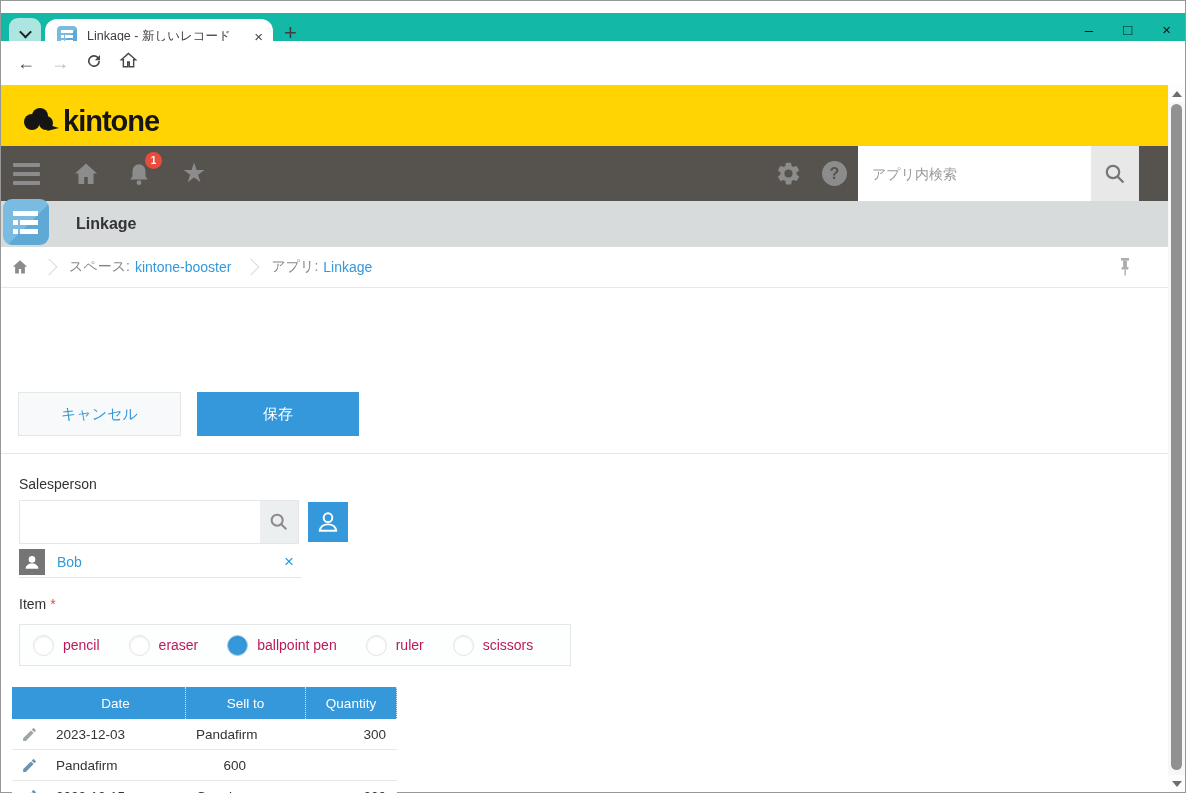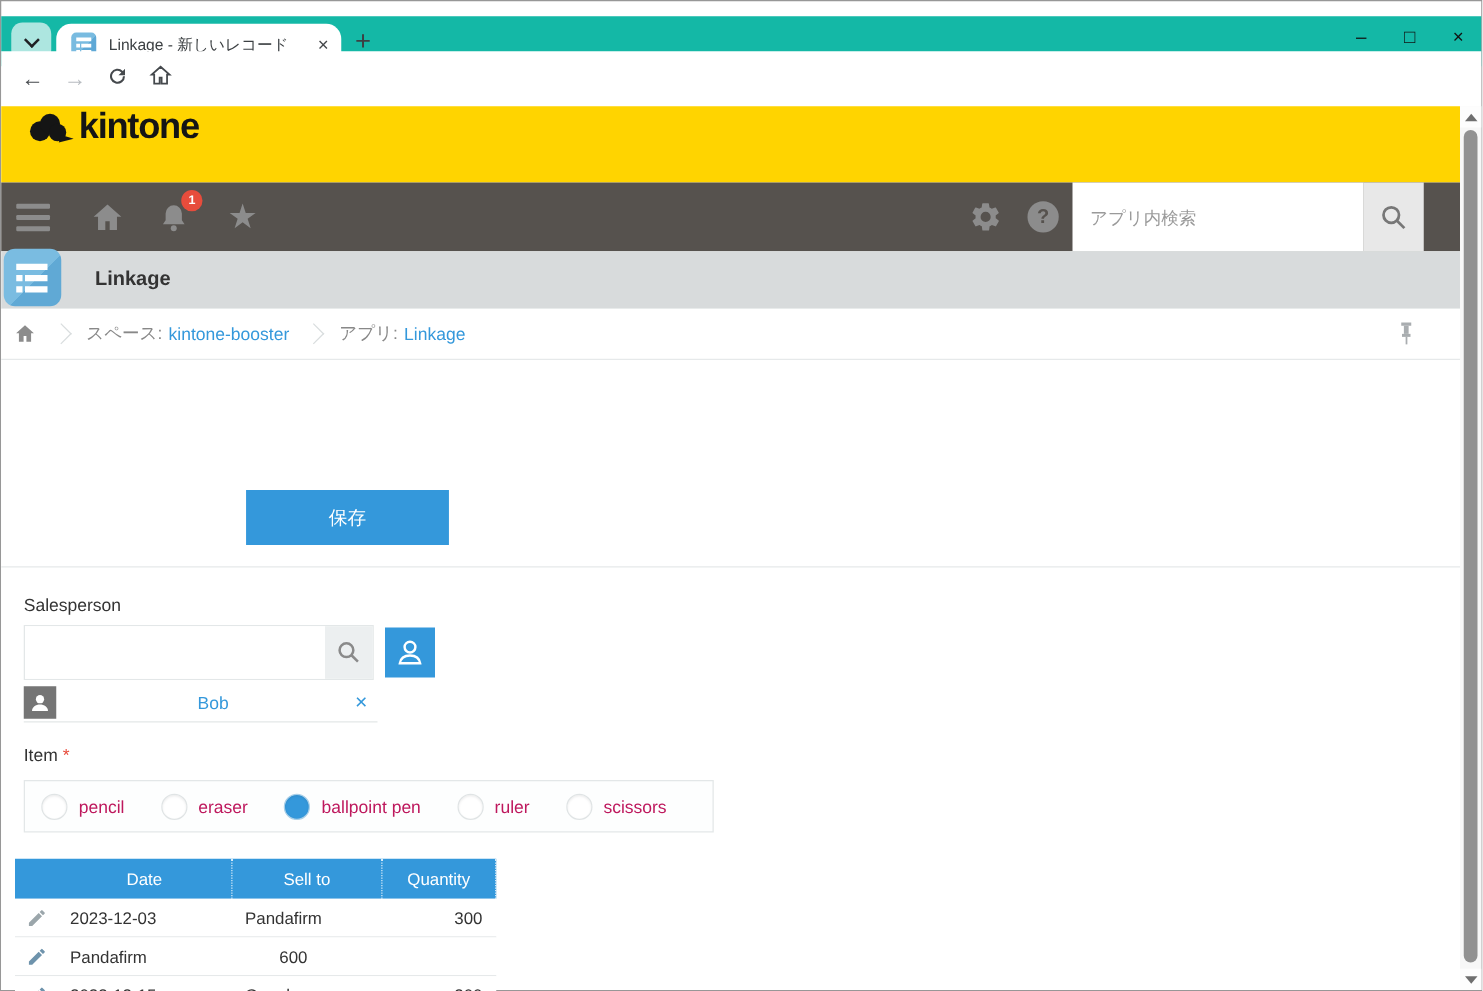--- a/index.html
+++ b/index.html
@@ -30,21 +30,21 @@
   .tb-sep { width:1px; height:20px; background:#DADCE0; }
   .avatar-s { width:28px; height:28px; border-radius:50%; background:#9334E6; color:#fff; font-size:13px; font-weight:bold; display:flex; align-items:center; justify-content:center; cursor:pointer; }
   .update-pill { height:32px; background:#D6E2FB; border-radius:16px; display:flex; align-items:center; padding:0 10px 0 14px; cursor:pointer; }
   .update-pill span { font-size:13px; color:#1B3A7A; font-weight:bold; }
   .dots3 { display:flex; flex-direction:column; gap:3px; margin-left:9px; }
   .dots3 i { width:3px; height:3px; border-radius:50%; background:#1B3A7A; }
 
   
   .pagearea { position:absolute; left:0; top:84px; width:1184px; height:707px; background:#fff; }
   .yellowbar { position:absolute; left:0; top:0; width:1167px; height:61px; background:#FFD400; }
-  .klogo { position:absolute; left:18px; top:0; display:flex; align-items:flex-end; cursor:pointer; }
+  .klogo { position:absolute; left:18px; top:20px; display:flex; align-items:flex-start; cursor:pointer; }
   .klogo-text { font-size:29px; font-weight:bold; color:#151515; letter-spacing:-1px; margin-left:4px; }
   .userbox { position:absolute; left:857px; top:0; width:281px; height:61px; background:#C7A600; display:flex; align-items:center; cursor:pointer; }
   .user-avatar { width:33px; height:33px; background:#6E6E6E; border:1px solid #8E8E8E; margin-left:21px; display:flex; align-items:center; justify-content:center; }
   .user-name { color:#fff; font-size:16px; margin-left:27px; flex:1; }
   .user-chev { width:10px; height:10px; border-right:2px solid #fff; border-bottom:2px solid #fff; transform:rotate(45deg); margin-right:26px; margin-top:-4px; }
 
   .darkbar { position:absolute; left:0; top:61px; width:1167px; height:55px; background:#56524E; display:flex; align-items:center; }
   .dk-icon { color:#8C8C8C; margin-left:0; cursor:pointer; display:flex; align-items:center; justify-content:center; }
   .hamburger { width:27px; margin-left:12px; display:flex; flex-direction:column; gap:5px; cursor:pointer; }
   .hamburger i { height:4px; background:#8C8C8C; border-radius:1px; }
@@ -73,21 +73,21 @@
   .btn-save { left:196px; top:104px; width:162px; background:#3498DB; border:1px solid #3498DB; color:#fff; }
   .form-divider { position:absolute; left:0; top:165px; width:1167px; border-top:1px solid #E6E9EA; }
   .fld-label { position:absolute; left:18px; font-size:14px; color:#333; }
   .req { color:#E74C3C; margin-left:4px; }
   .user-input-wrap { position:absolute; left:18px; top:212px; width:280px; height:44px; border:1px solid #E3E7E8; display:flex; }
   .user-input { flex:1; border:none; outline:none; font-family:inherit; font-size:14px; padding:0 10px; min-width:0; }
   .lens-btn { width:38px; background:#ECEFF0; border:none; display:flex; align-items:center; justify-content:center; cursor:pointer; }
   .picker-btn { position:absolute; left:307px; top:214px; width:40px; height:40px; background:#3498DB; border:none; display:flex; align-items:center; justify-content:center; cursor:pointer; }
   .sel-user-row { position:absolute; left:18px; top:259px; width:283px; height:31px; border-bottom:1px solid #E3E7E8; display:flex; align-items:center; }
   .sel-avatar { width:26px; height:26px; background:#757575; display:flex; align-items:center; justify-content:center; }
-  .sel-name { color:#3498DB; font-size:14px; margin-left:12px; flex:1; cursor:pointer;text-align:center; }
+  .sel-name { color:#3498DB; font-size:14px; margin-left:12px; flex:1; cursor:pointer; }
   .remove-x { color:#3498DB; font-size:17px; margin-right:8px; cursor:pointer; }
   .radio-box { position:absolute; left:18px; top:336px; width:552px; height:42px; border:1px solid #E3E7E8; background:#FDFEFE; display:flex; align-items:center; padding-left:13px; }
   .radio-item { display:flex; align-items:center; margin-right:29px; cursor:pointer; }
   .radio-circle { width:21px; height:21px; border-radius:50%; background:#fff; border:1px solid #E0E4E5; box-shadow:inset 0 1px 2px rgba(0,0,0,.08); }
   .radio-item.selected .radio-circle { background:#3498DB; border-color:#A9CFE8; }
   .radio-label { font-size:14px; color:#be185d; margin-left:9px; }
 
   
   .subtable { position:absolute; left:11px; top:399px; width:385px; }
   .st-head { display:flex; height:32px; background:#3498DB; color:#fff; font-size:13.5px; }
@@ -261,20 +261,21 @@
         <svg width="14" height="22" viewBox="0 0 14 22">
             <rect x="3" y="2" width="8" height="2.6" fill="#A9ADB0"></rect>
             <rect x="5.1" y="4.6" width="3.8" height="6.5" fill="#A9ADB0"></rect>
             <rect x="3.6" y="11.1" width="6.8" height="2.4" fill="#A9ADB0"></rect>
             <rect x="6.5" y="13.5" width="1.4" height="6" fill="#A9ADB0"></rect>
           </svg>
       </span>
     </div>
 
     <div class="content">
+      <button class="btn btn-cancel">キャンセル</button>
       <button class="btn btn-save">保存</button>
       <div class="form-divider"></div>
 
       <div class="fld-label" style="top:188px;">Salesperson</div>
       <div class="user-input-wrap">
         <input class="user-input" style="">
         <button class="lens-btn">
           <svg width="22" height="22" viewBox="0 0 24 24">
               <circle cx="10" cy="10" r="6" fill="none" stroke="#8A8A8A" stroke-width="2.2"></circle>
               <line x1="14.4" y1="14.4" x2="20" y2="20" stroke="#8A8A8A" stroke-width="2.2"></line>

